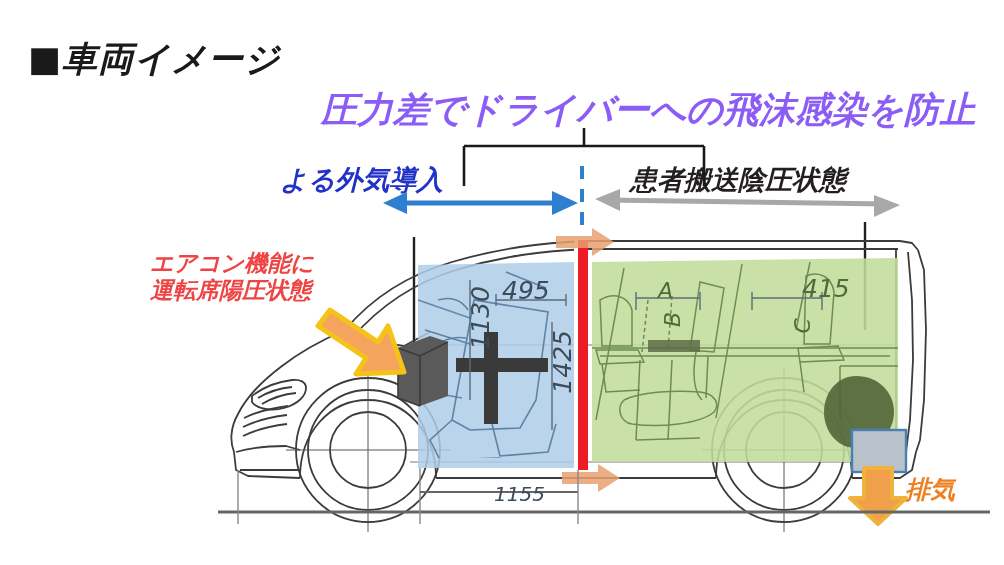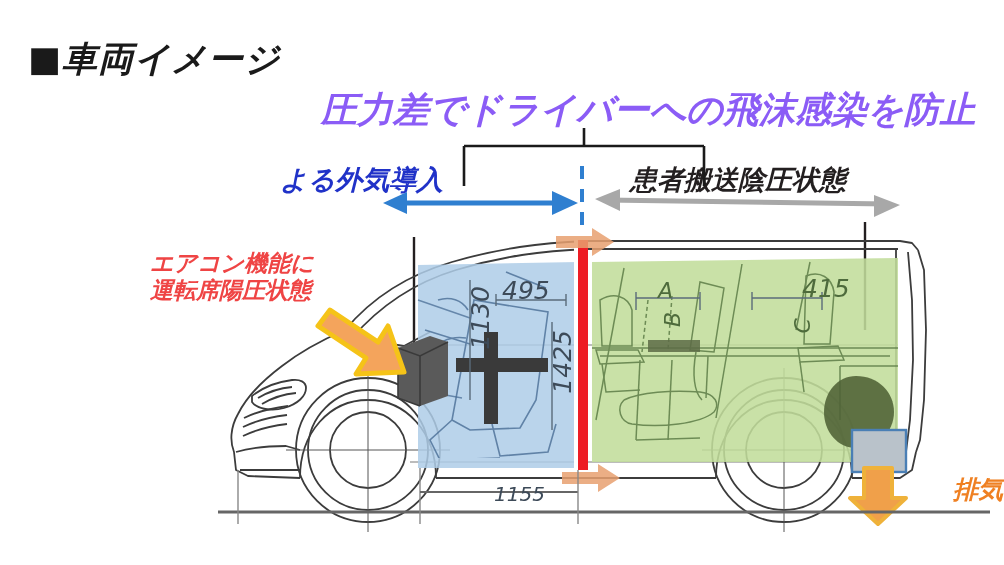--- a/index.html
+++ b/index.html
@@ -70,21 +70,20 @@
     line-height: 1.18;
     white-space: nowrap;
   }
   #label-exhaust {
     left: 905px;
     top: 473px;
     font-size: 25px;
     font-weight: bold;
     color: #ef8022;
     white-space: nowrap;
-    margin-left: 48px;
   }
 
   
   #drawing { left: 0; top: 0; }
 
   
   .dim {
     font-size: 25px;
     color: #3d4a58;
     font-weight: 500;

